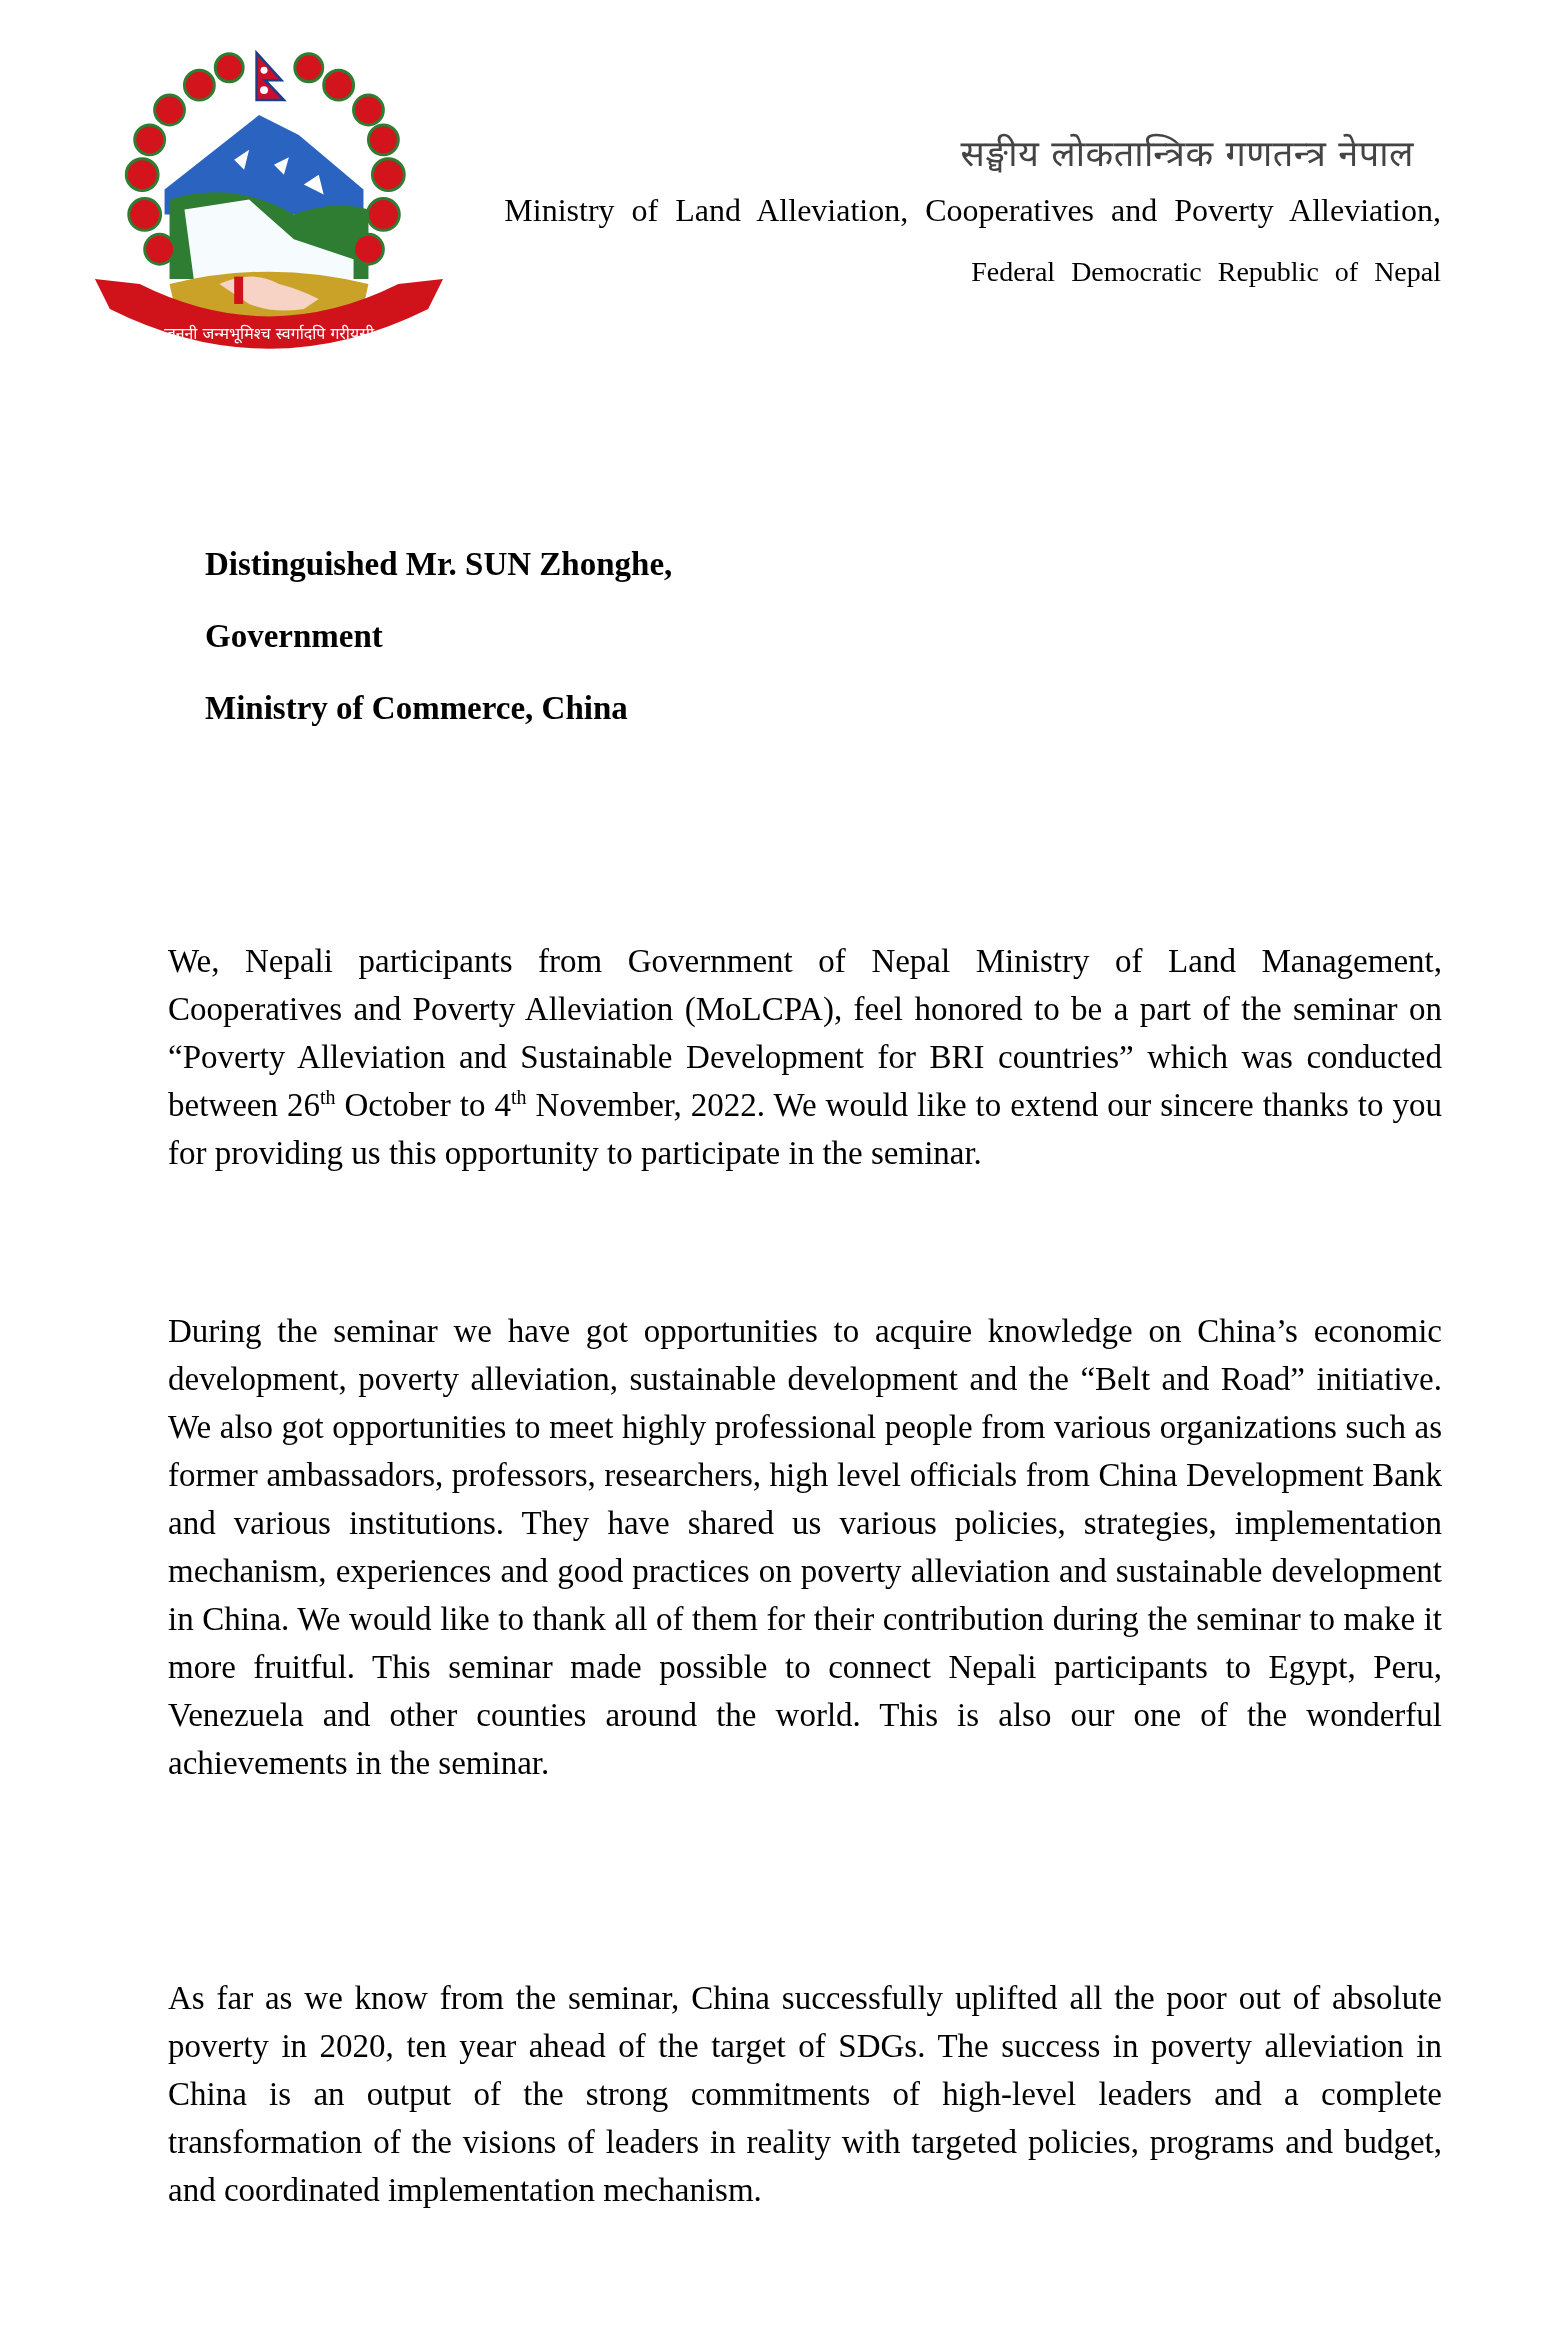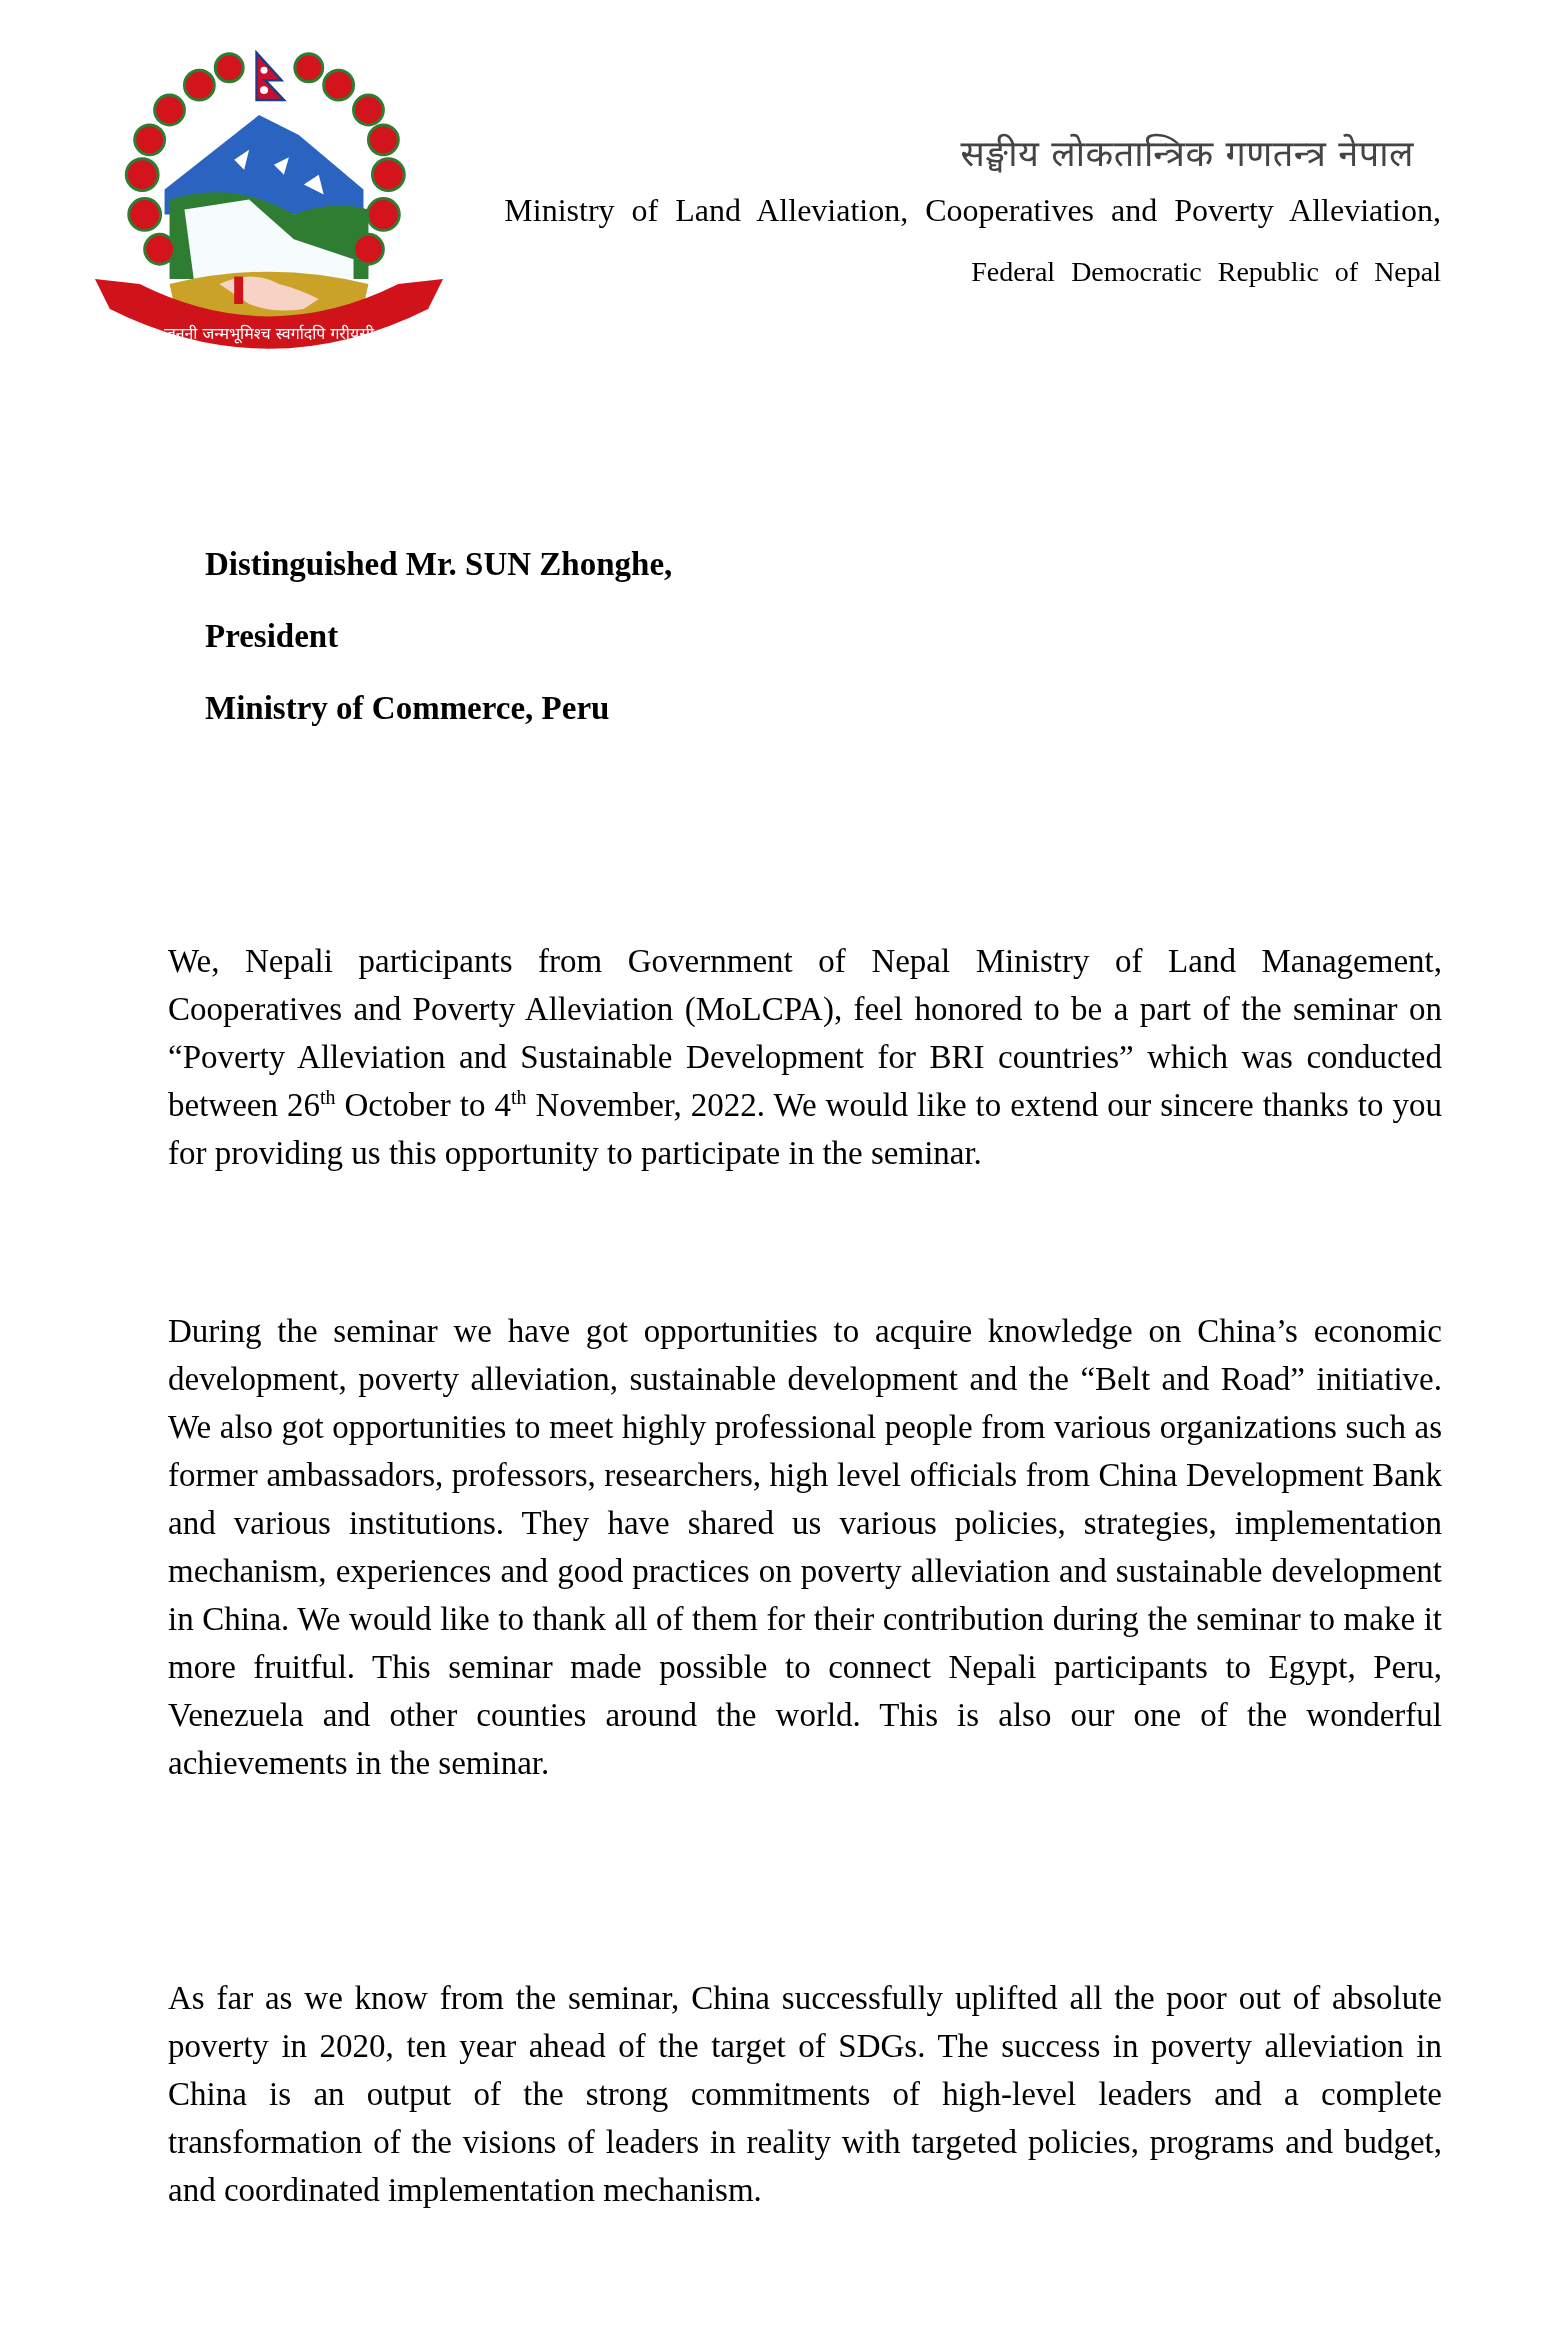--- a/index.html
+++ b/index.html
@@ -61,22 +61,22 @@
     </g>
   </svg>
 </div>
 
 <div class="devanagari">सङ्घीय लोकतान्त्रिक गणतन्त्र नेपाल</div>
 <div class="ministry-line">Ministry of Land Alleviation, Cooperatives and Poverty Alleviation,</div>
 <div class="country-line">Federal Democratic Republic of Nepal</div>
 
 <div class="recipient">
   <div>Distinguished Mr. SUN Zhonghe,</div>
-  <div>President</div>
-  <div>Ministry of Commerce, Peru</div>
+  <div>Government</div>
+  <div>Ministry of Commerce, China</div>
 </div>
 
 <div class="para p1"><span>We, Nepali participants from Government of Nepal Ministry of Land Management, Cooperatives and Poverty Alleviation (MoLCPA), feel honored to be a part of the seminar on “Poverty Alleviation and Sustainable Development for BRI countries” which was conducted between 26</span><sup>th</sup><span> October to 4</span><sup>th</sup><span> November, 2022. We would like to extend our sincere thanks to you for providing us this opportunity to participate in the seminar.</span></div>
 
 <div class="para p2">During the seminar we have got opportunities to acquire knowledge on China’s economic development, poverty alleviation, sustainable development and the “Belt and Road” initiative. We also got opportunities to meet highly professional people from various organizations such as former ambassadors, professors, researchers, high level officials from China Development Bank and various institutions. They have shared us various policies, strategies, implementation mechanism, experiences and good practices on poverty alleviation and sustainable development in China. We would like to thank all of them for their contribution during the seminar to make it more fruitful. This seminar made possible to connect Nepali participants to Egypt, Peru, Venezuela and other counties around the world. This is also our one of the wonderful achievements in the seminar.</div>
 
 <div class="para p3">As far as we know from the seminar, China successfully uplifted all the poor out of absolute poverty in 2020, ten year ahead of the target of SDGs. The success in poverty alleviation in China is an output of the strong commitments of high-level leaders and a complete transformation of the visions of leaders in reality with targeted policies, programs and budget, and coordinated implementation mechanism.</div>
 
 
 </body></html>

